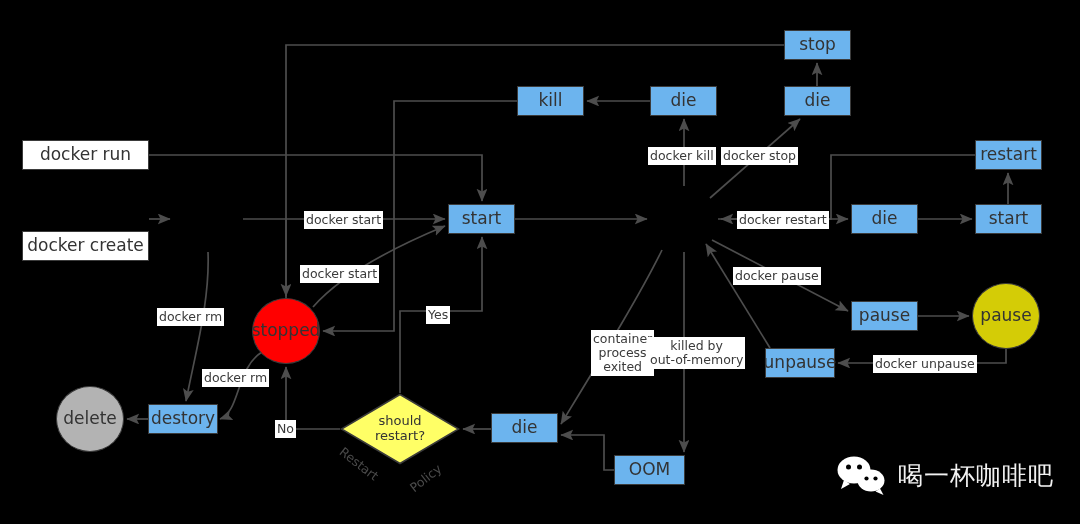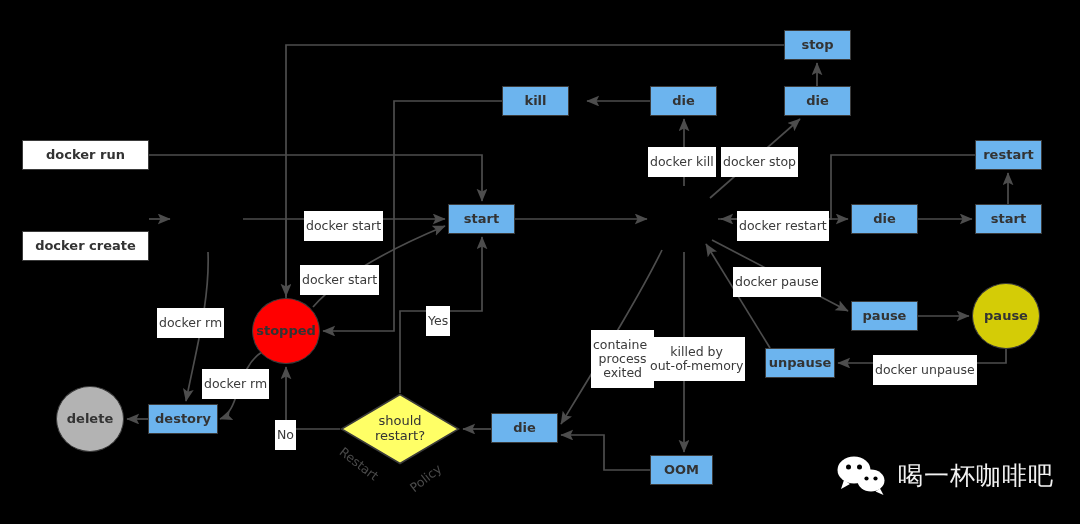--- a/index.html
+++ b/index.html
@@ -18,24 +18,23 @@
   #edges {
     position: absolute; left: 0; top: 0;
     width: 1080px; height: 524px;
     pointer-events: none;
   }
   .node {
     position: absolute;
     display: flex; align-items: center; justify-content: center;
     text-align: center;
     color: #333;
-    font-size: 13px;
+    font-size: 17px;
     line-height: 1.05;
     z-index: 5;
-    font-weight: bold;
   }
   .box {
     border: 1.6px solid #3b3b3b;
     background: #6cb4ee;
   }
   .circle {
     border: 1.6px solid #3b3b3b;
     border-radius: 50%;
   }
   .diamond-wrap {
@@ -53,21 +52,21 @@
     text-align: center;
     font-size: 13px; color: #333; line-height: 1.15;
     z-index: 2;
   }
   .edge-label {
     position: absolute;
     background: #fff;
     color: #3a3a3a;
     font-size: 12.5px;
     line-height: 1.12;
-    padding: 8px 2px;
+    padding: 2px 2px;
     white-space: nowrap;
     text-align: center;
     z-index: 8;
   }
   .rot-label {
     position: absolute;
     color: #4a4a4a;
     font-size: 12.5px;
     z-index: 9;
     white-space: nowrap;
@@ -164,21 +163,21 @@
 
 
   <div class="node circle" style="left:252px;top:298px;width:68px;height:66px;background:#ff0000;padding:0 4px;">stopped</div>
 
   <div class="node circle" style="left:56px;top:386px;width:68px;height:66px;background:#b3b3b3;">delete</div>
 
   <div class="node box" style="left:148px;top:404px;width:70px;height:30px;">destory</div>
 
   <div class="node box" style="left:448px;top:204px;width:67px;height:30px;">start</div>
 
-  <div class="node box" style="left:502px;top:86px;width:67px;height:30px;">kill</div>
+  <div class="node box" style="left:517px;top:86px;width:67px;height:30px;">kill</div>
 
   <div class="node box" style="left:650px;top:86px;width:67px;height:30px;">die</div>
 
   <div class="node box" style="left:784px;top:86px;width:67px;height:30px;">die</div>
 
   <div class="node box" style="left:784px;top:30px;width:67px;height:30px;">stop</div>
 
 
   <div class="node box" style="left:851px;top:204px;width:67px;height:30px;">die</div>
 
@@ -187,21 +186,21 @@
   <div class="node box" style="left:975px;top:140px;width:67px;height:30px;">restart</div>
 
   <div class="node box" style="left:851px;top:301px;width:67px;height:30px;">pause</div>
 
   <div class="node circle" style="left:972px;top:283px;width:68px;height:66px;background:#d4cc06;">pause</div>
 
   <div class="node box" style="left:765px;top:348px;width:70px;height:30px;">unpause</div>
 
   <div class="node box" style="left:491px;top:413px;width:67px;height:30px;">die</div>
 
-  <div class="node box" style="left:650px;top:455px;width:63px;height:30px;">OOM</div>
+  <div class="node box" style="left:614px;top:455px;width:71px;height:30px;">OOM</div>
 
   <div class="diamond-wrap" style="left:340px;top:393px;width:120px;height:72px;">
     <svg class="diamond-shape" viewBox="0 0 120 72" width="120" height="72">
       <polygon points="60,1.5 118.5,36 60,70.5 1.5,36" fill="#ffff66" stroke="#3b3b3b" stroke-width="1.6"></polygon>
     </svg>
     <div class="diamond-label" style="white-space:pre;">should
 restart?</div>
   </div>
 
   <div class="rot-label" style="left:346px;top:444px;transform:rotate(38deg);transform-origin:left top;">Restart</div>

